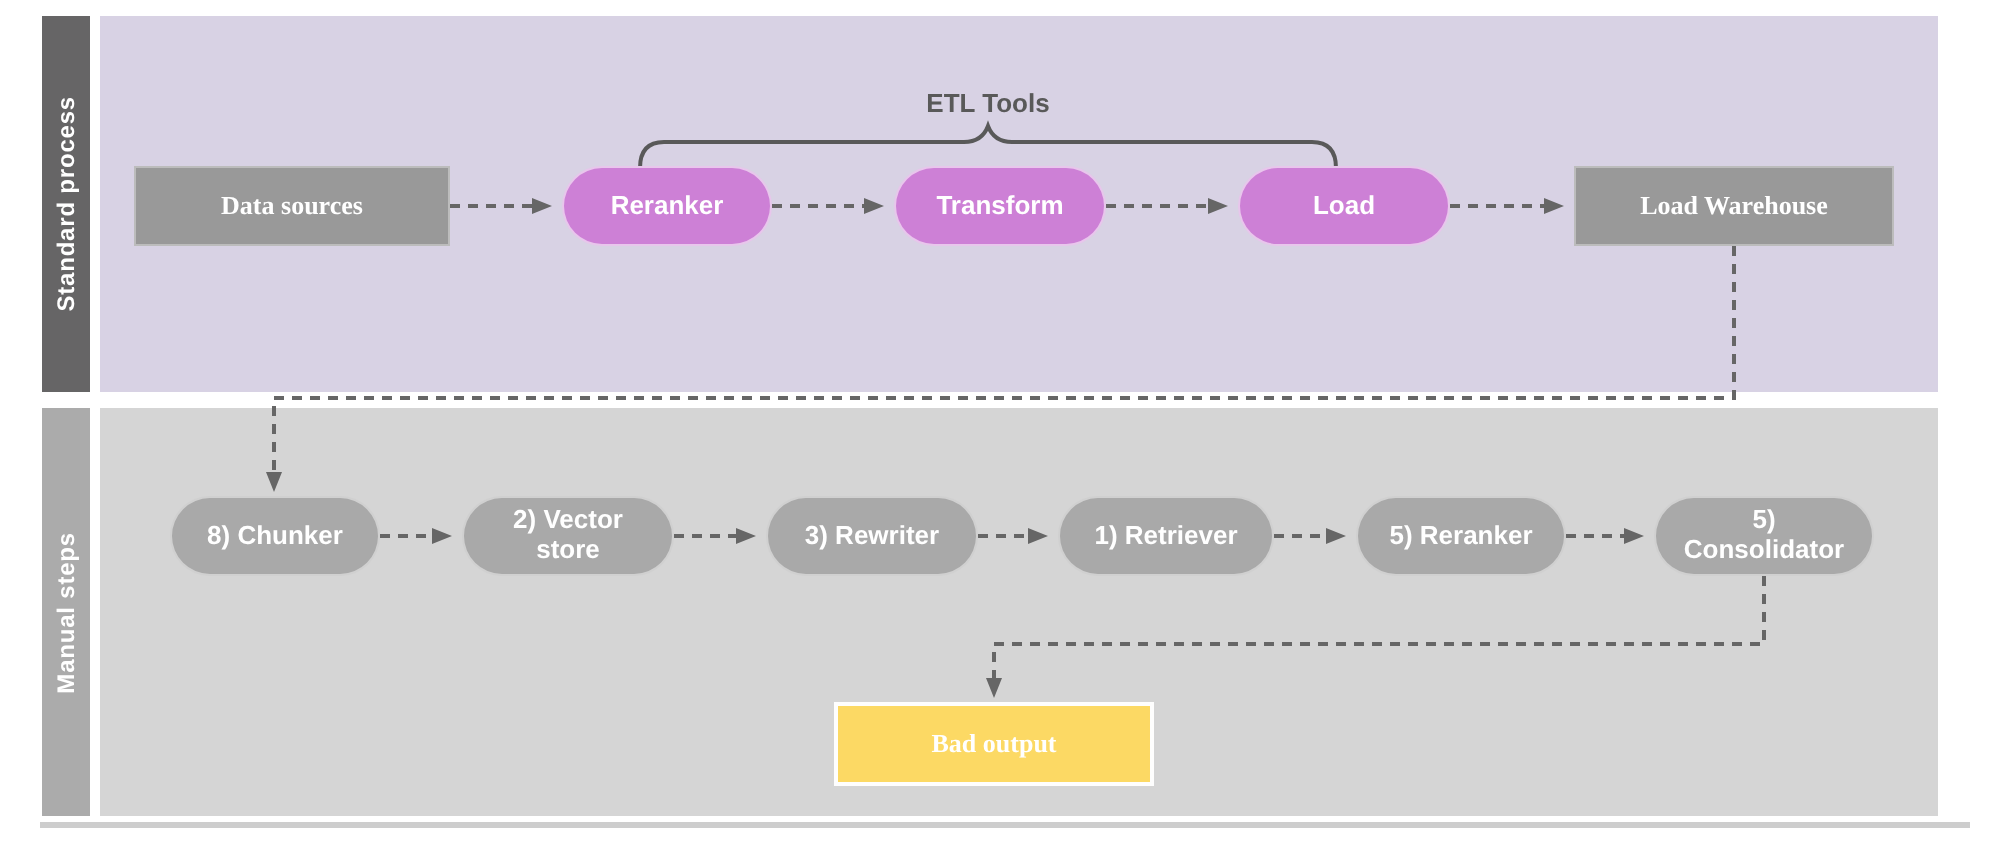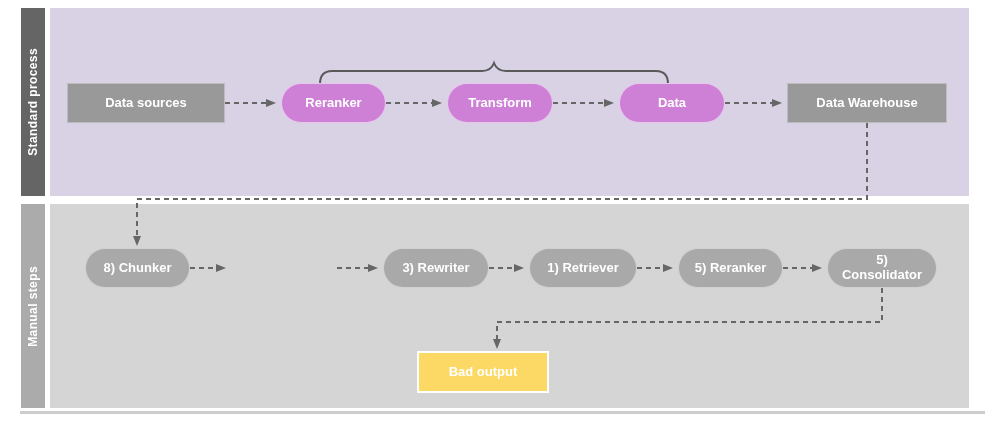--- a/index.html
+++ b/index.html
@@ -33,40 +33,40 @@
   .node{
     position:absolute;
     display:flex;align-items:center;justify-content:center;
     text-align:center;
     color:#ffffff;
     font-size:13px;
     font-weight:700;
     line-height:1.15;
     box-sizing:border-box;
   }
-  .box{border:1px solid rgba(255,255,255,.35);}
+  .box{border:1px solid rgba(255,255,255,.35);font-family:Liberation Serif, serif;}
   .pill{border-radius:21px;}
   .gray-box{background:#999999;}
   .gray-pill{background:#a9a9a9;border:1px solid rgba(255,255,255,.45);}
   .pink-pill{background:#cd80d6;border:1px solid rgba(255,255,255,.55);}
   .yellow-box{background:#fcd964;border:2px solid #fefefe;}
 
   #node-data-sources {left:67px; top:83px; width:158px;height:40px;}
   #node-extract      {left:281px;top:83px; width:105px;height:40px;}
   #node-transform    {left:447px;top:83px; width:106px;height:40px;}
   #node-load         {left:619px;top:83px; width:106px;height:40px;}
   #node-data-warehouse{left:787px;top:83px;width:160px;height:40px;}
 
   #node-chunker      {left:85px; top:248px;width:105px;height:40px;}
   #node-vector-store {left:231px;top:248px;width:106px;height:40px;padding:0 14px;}
   #node-rewriter     {left:383px;top:248px;width:106px;height:40px;}
   #node-retriever    {left:529px;top:248px;width:108px;height:40px;}
   #node-reranker     {left:678px;top:248px;width:105px;height:40px;text-align:right;}
   #node-consolidator {left:827px;top:248px;width:110px;height:40px;padding:0 12px;}
-  #node-bad-output   {left:417px;top:351px;width:132px;height:42px;}
+  #node-bad-output   {left:417px;top:351px;width:160px;height:42px;}
 
   #etl-tools-label{
     position:absolute;left:434px;top:44px;width:120px;
     text-align:center;color:#595959;
     font-size:13px;font-weight:700;
   }
   #connector-layer{position:absolute;left:0;top:0;width:1003px;height:430px;pointer-events:none;}
 </style>
 </head>
 <body>
@@ -98,39 +98,43 @@
       <path d="M190 268 H218" marker-end="url(#arrow)"></path>
       <path d="M337 268 H370" marker-end="url(#arrow)"></path>
       <path d="M489 268 H516" marker-end="url(#arrow)"></path>
       <path d="M637 268 H665" marker-end="url(#arrow)"></path>
       <path d="M783 268 H814" marker-end="url(#arrow)"></path>
       <path d="M882 288 V322 H497 V341" marker-end="url(#arrow)"></path>
     </g>
     <path d="M320 84 Q320 71 332 71 L482 71 Q491 71 494 63 Q497 71 506 71 L656 71 Q668 71 668 84" stroke="#595959" stroke-width="2" fill="none"></path>
   </svg>
 
+  <div id="etl-tools-label">ETL Tools</div>
 
   <div class="node box gray-box" id="node-data-sources">
     <span>Data sources</span>
   </div>
   <div class="node pill pink-pill" id="node-extract">
     <span>Reranker</span>
   </div>
   <div class="node pill pink-pill" id="node-transform">
     <span>Transform</span>
   </div>
   <div class="node pill pink-pill" id="node-load">
-    <span>Data</span>
+    <span>Load</span>
   </div>
   <div class="node box gray-box" id="node-data-warehouse">
-    <span>Data Warehouse</span>
+    <span>Load Warehouse</span>
   </div>
 
   <div class="node pill gray-pill" id="node-chunker">
     <span>8) Chunker</span>
+  </div>
+  <div class="node pill gray-pill" id="node-vector-store">
+    <span>2) Vector store</span>
   </div>
   <div class="node pill gray-pill" id="node-rewriter">
     <span>3) Rewriter</span>
   </div>
   <div class="node pill gray-pill" id="node-retriever">
     <span>1) Retriever</span>
   </div>
   <div class="node pill gray-pill" id="node-reranker">
     <span>5) Reranker</span>
   </div>

